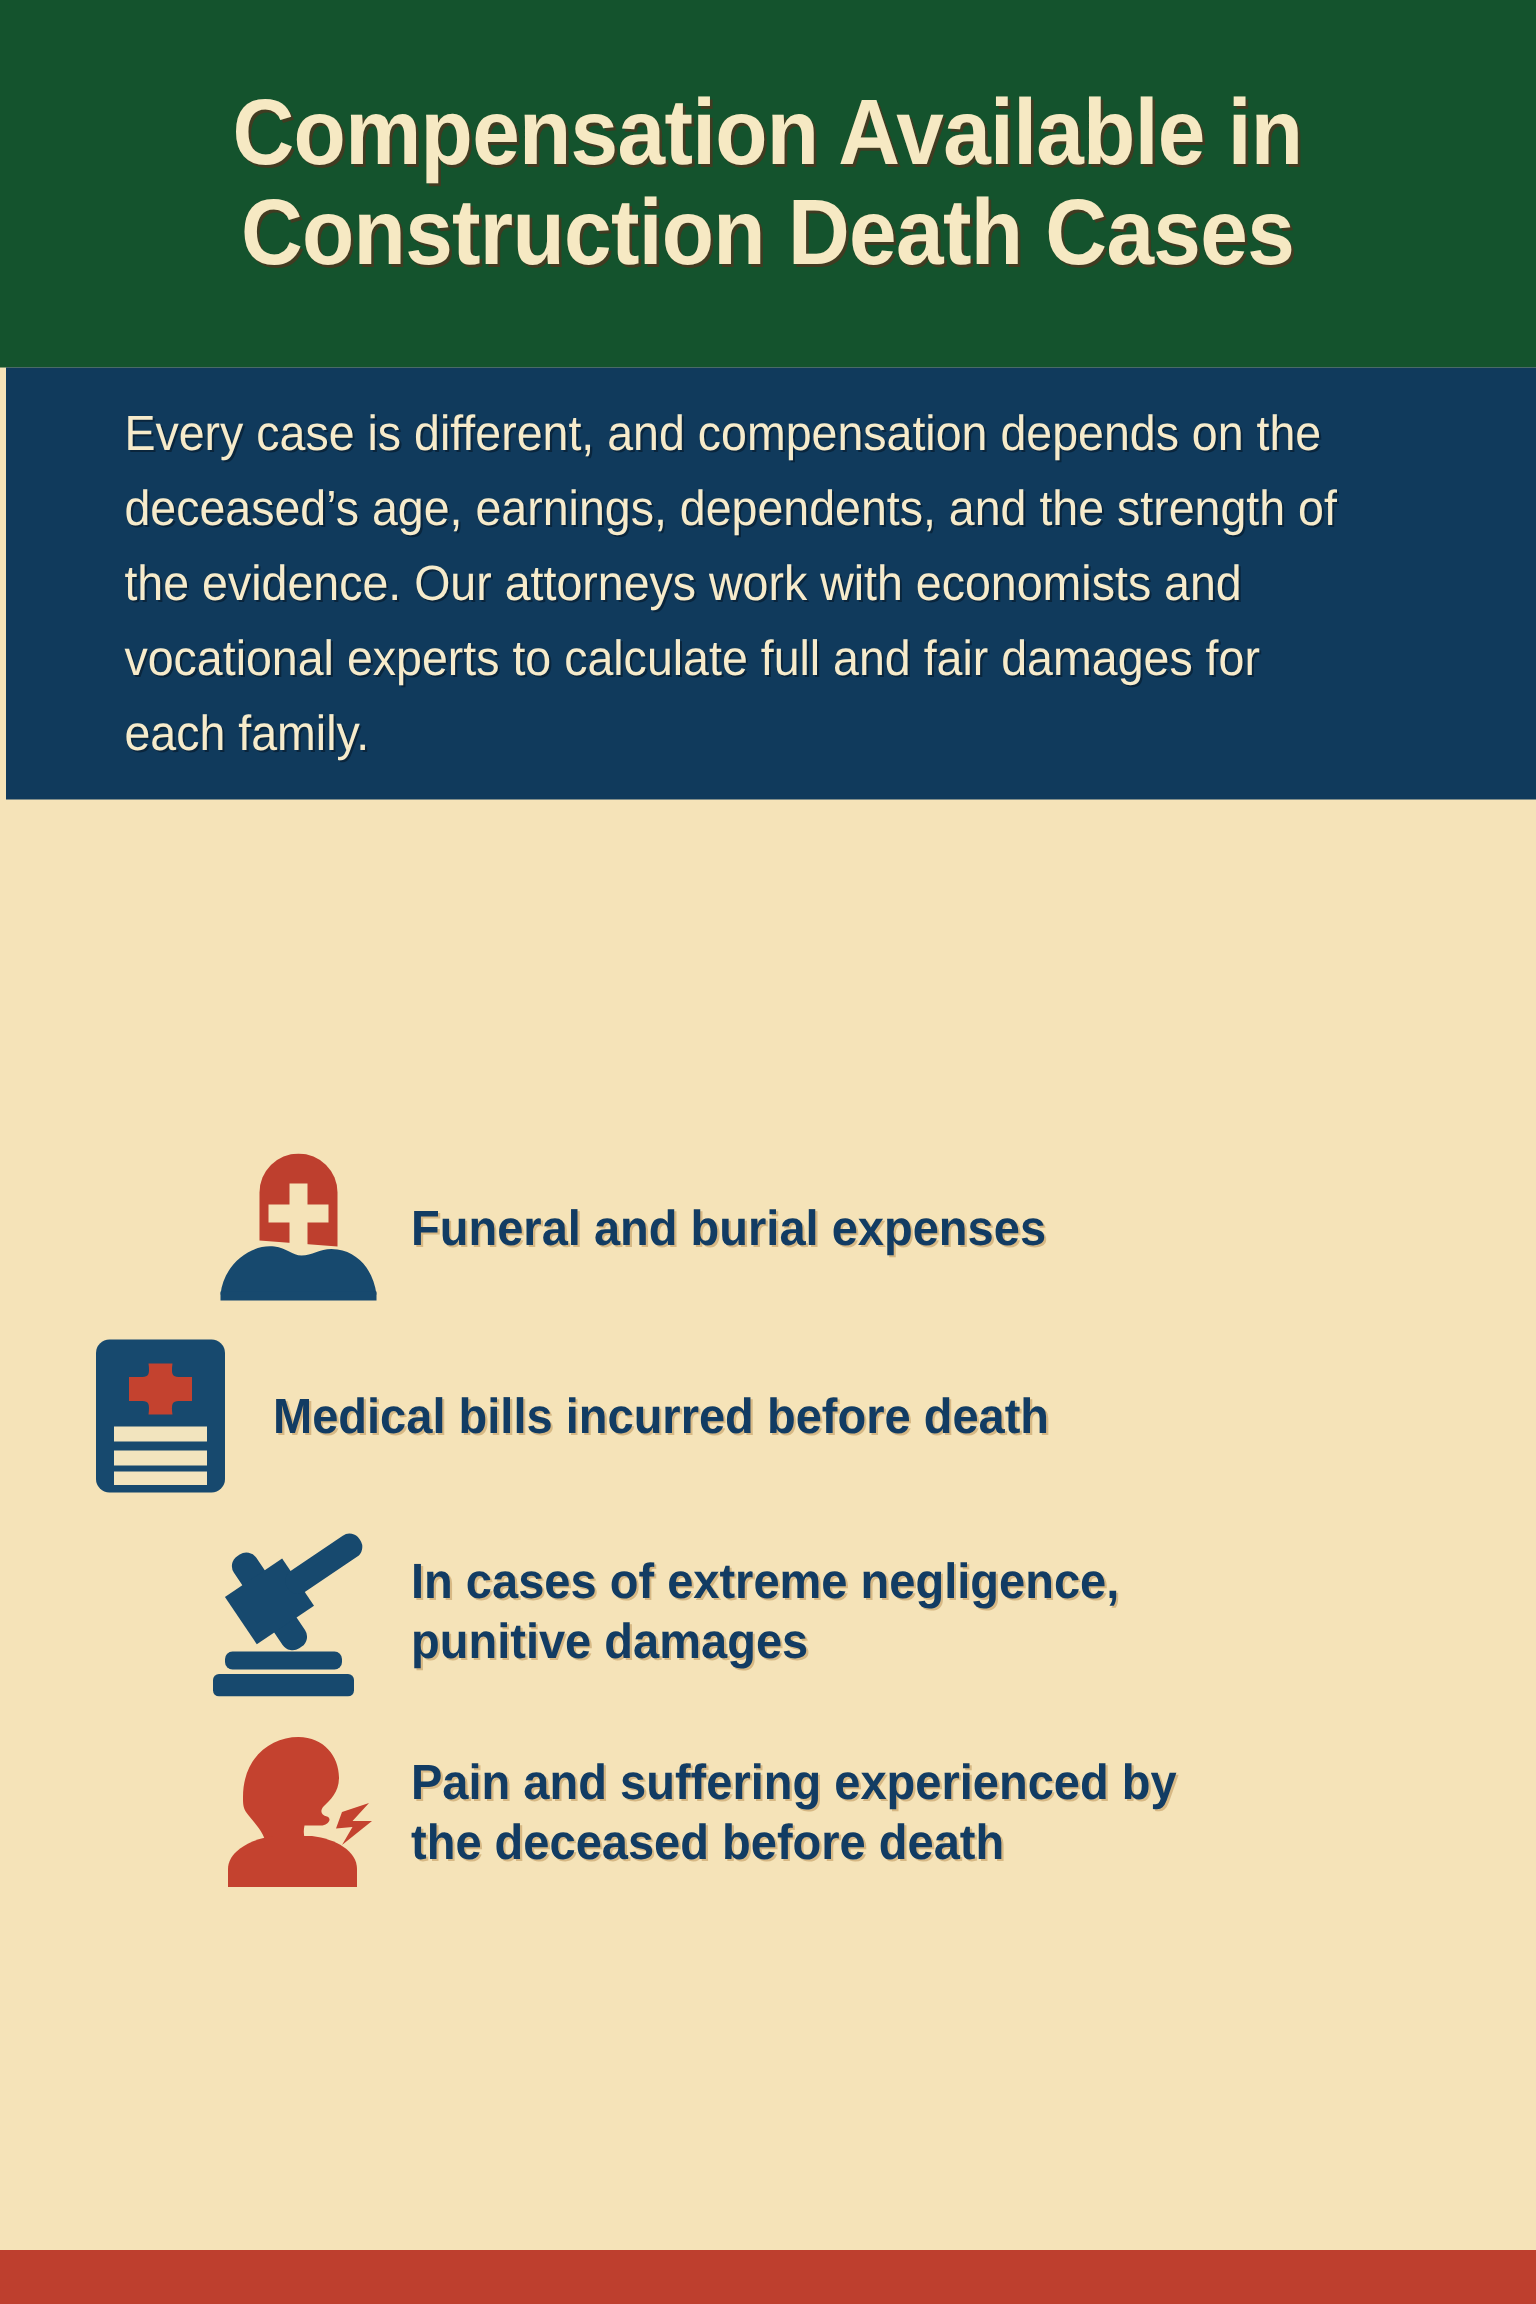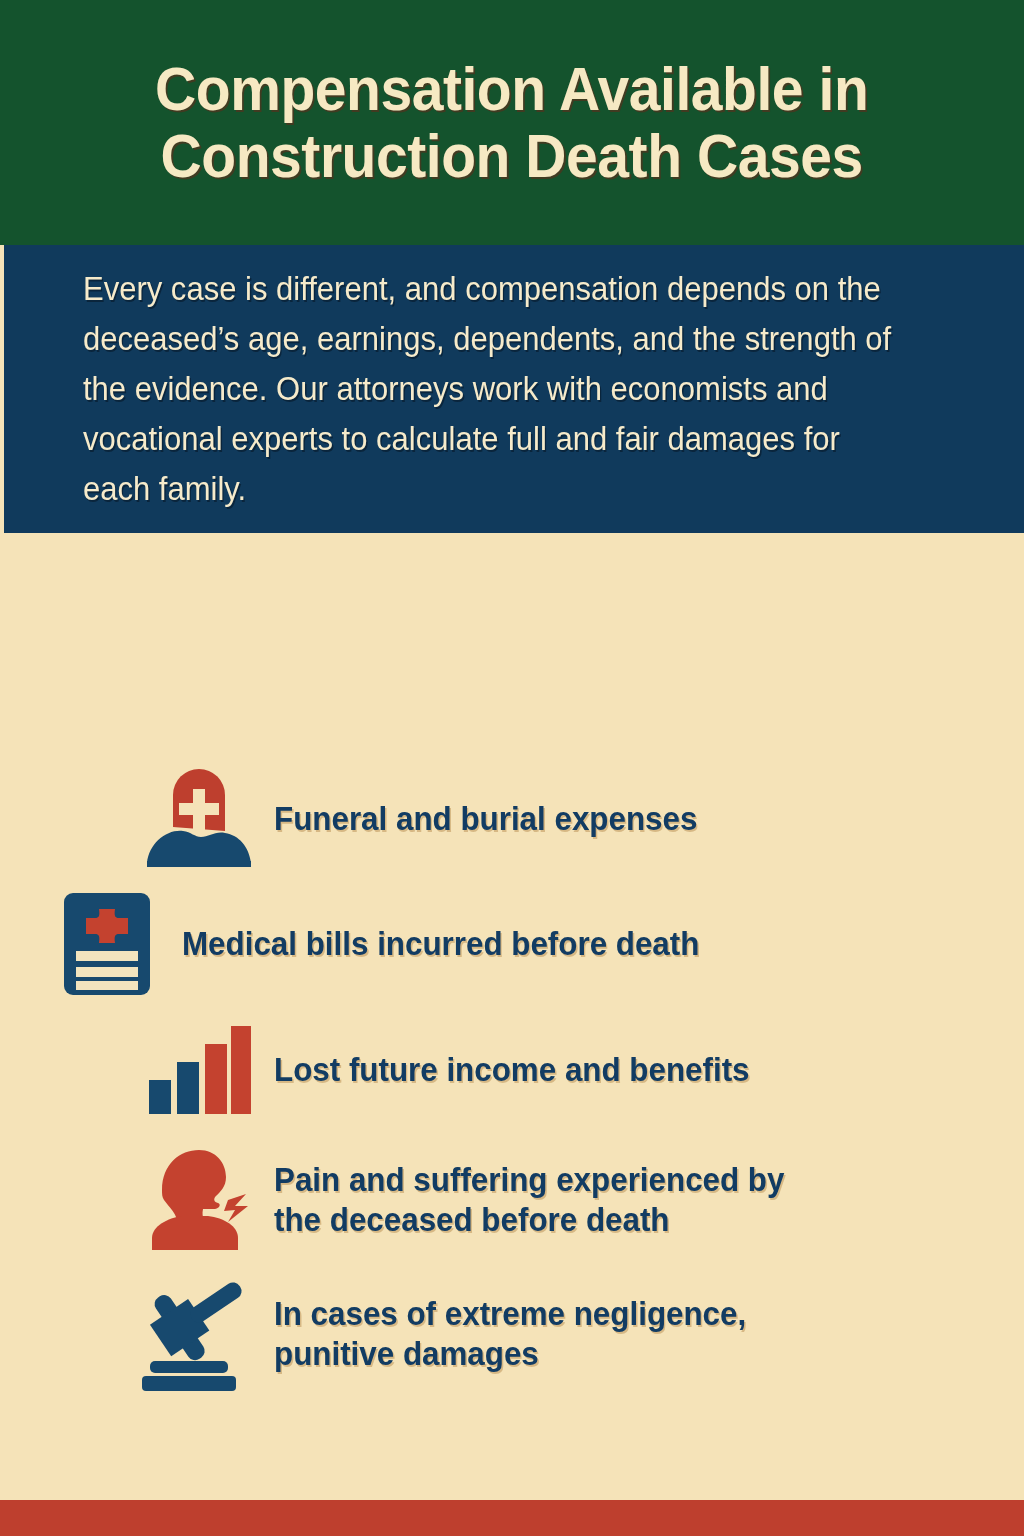--- a/index.html
+++ b/index.html
@@ -142,58 +142,47 @@
           <rect x="6" y="4" width="86" height="102" rx="9" fill="#17496E"></rect>
           <path d="M41 20 h16 c-1 7 0 9 4 9 h9 v16 h-9 c-4 0 -5 2 -4 9 h-16 c1 -7 0 -9 -4 -9 h-9 v-16 h9 c4 0 5 -2 4 -9 z" fill="#C4422F"></path>
           <rect x="18" y="62" width="62" height="10" fill="#F2E4BE"></rect>
           <rect x="18" y="78" width="62" height="10" fill="#F2E4BE"></rect>
           <rect x="18" y="92" width="62" height="9" fill="#F2E4BE"></rect>
         </svg>
       </div>
       <div class="row-label">Medical bills incurred before death</div>
     </div>
 
-    <div class="row row-3">
-      <div class="icon-cell">
-        <svg width="108" height="96" viewBox="0 0 108 96">
-          <rect x="4" y="58" width="22" height="34" fill="#17496E"></rect>
-          <rect x="32" y="40" width="22" height="52" fill="#17496E"></rect>
-          <rect x="60" y="22" width="22" height="70" fill="#C4422F"></rect>
-          <rect x="86" y="4" width="20" height="88" fill="#C4422F"></rect>
-        </svg>
-      </div>
-      <div class="row-label">Lost future income and benefits</div>
-    </div>
 
-
-    <div class="row row-5">
-      <div class="icon-cell">
-        <svg width="114" height="108" viewBox="0 0 114 108">
-          <path d="M20 44 C20 18, 38 4, 57 4 C74 4, 84 17, 84 31 C84 41, 78 46, 74 50 C71 53, 72 56, 76 57 C79 58, 78 62, 73 63 L61 63 C59 72, 64 76, 64 80 L36 80 C36 68, 26 60, 22 54 C20 51, 20 48, 20 44 Z" fill="#C4422F"></path>
-          <path d="M10 104 L10 92 C10 80, 26 72, 40 70 L66 70 C82 72, 96 80, 96 92 L96 104 Z" fill="#C4422F"></path>
-          <path d="M86 54 L104 48 L93 60 L106 60 L86 76 L93 64 L82 65 Z" fill="#C4422F"></path>
-        </svg>
-      </div>
-      <div class="row-label">Pain and suffering experienced by
-the deceased before death</div>
-    </div>
 
     <div class="row row-6">
       <div class="icon-cell">
         <svg width="122" height="114" viewBox="0 0 122 114">
           <g transform="rotate(-34 58 48)">
             <rect x="34" y="4" width="18" height="74" rx="8" fill="#17496E"></rect>
             <rect x="20" y="22" width="46" height="38" fill="#17496E"></rect>
             <rect x="58" y="32" width="58" height="17" rx="8" fill="#17496E"></rect>
           </g>
           <rect x="12" y="84" width="78" height="12" rx="5" fill="#17496E"></rect>
           <rect x="4" y="99" width="94" height="15" rx="4" fill="#17496E"></rect>
         </svg>
       </div>
       <div class="row-label">In cases of extreme negligence,
 punitive damages</div>
     </div>
 
+    <div class="row row-5">
+      <div class="icon-cell">
+        <svg width="114" height="108" viewBox="0 0 114 108">
+          <path d="M20 44 C20 18, 38 4, 57 4 C74 4, 84 17, 84 31 C84 41, 78 46, 74 50 C71 53, 72 56, 76 57 C79 58, 78 62, 73 63 L61 63 C59 72, 64 76, 64 80 L36 80 C36 68, 26 60, 22 54 C20 51, 20 48, 20 44 Z" fill="#C4422F"></path>
+          <path d="M10 104 L10 92 C10 80, 26 72, 40 70 L66 70 C82 72, 96 80, 96 92 L96 104 Z" fill="#C4422F"></path>
+          <path d="M86 54 L104 48 L93 60 L106 60 L86 76 L93 64 L82 65 Z" fill="#C4422F"></path>
+        </svg>
+      </div>
+      <div class="row-label">Pain and suffering experienced by
+the deceased before death</div>
+    </div>
+
   </div>
 
   <div class="footer"></div>
 
 </div>
 
 </body></html>

